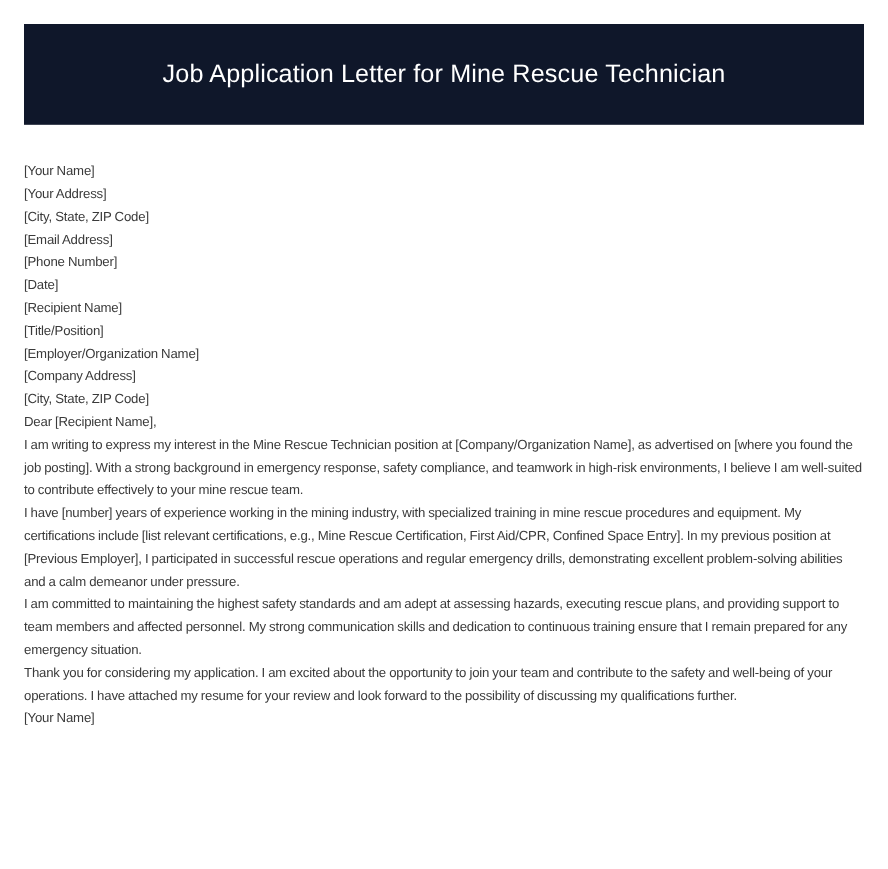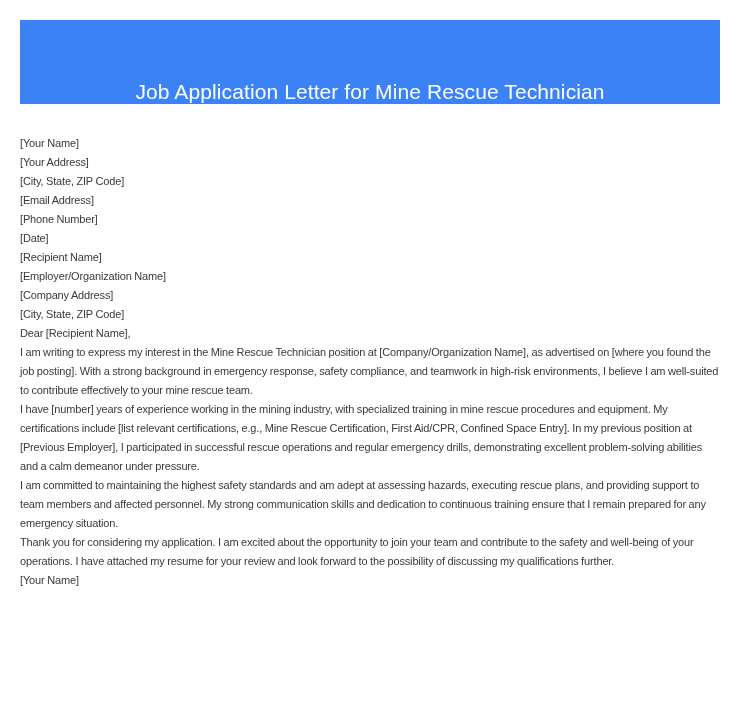--- a/index.html
+++ b/index.html
@@ -11,24 +11,24 @@
       width: 740px;
       height: 724px;
       overflow: hidden;
       font-family: "Liberation Sans", "DejaVu Sans", sans-serif;
       color: #3a3a3a;
     }
     .page {
       padding: 20px 20px 0 20px;
     }
     .header {
-      background: #3b82f6;
+      background: #0f172a;
       height: 84px;
       display: flex;
-      align-items: flex-end;
+      align-items: center;
       justify-content: center;
     }
     .header h1 {
       margin: 0;
       color: #ffffff;
       font-weight: normal;
       font-size: 21px;
       letter-spacing: 0.1px;
     }
     .letter {
@@ -53,20 +53,21 @@
 
   <div class="letter">
     <p>[Your Name]</p>
     <p>[Your Address]</p>
     <p>[City, State, ZIP Code]</p>
     <p>[Email Address]</p>
     <p>[Phone Number]</p>
     <p>[Date]</p>
 
     <p>[Recipient Name]</p>
+    <p>[Title/Position]</p>
     <p>[Employer/Organization Name]</p>
     <p>[Company Address]</p>
     <p>[City, State, ZIP Code]</p>
 
     <p>Dear [Recipient Name],</p>
 
     <p>I am writing to express my interest in the Mine Rescue Technician position at [Company/Organization Name], as advertised on [where you found the job posting]. With a strong background in emergency response, safety compliance, and teamwork in high-risk environments, I believe I am well-suited to contribute effectively to your mine rescue team.</p>
     <p>I have [number] years of experience working in the mining industry, with specialized training in mine rescue procedures and equipment. My certifications include [list relevant certifications, e.g., Mine Rescue Certification, First Aid/CPR, Confined Space Entry]. In my previous position at [Previous Employer], I participated in successful rescue operations and regular emergency drills, demonstrating excellent problem-solving abilities and a calm demeanor under pressure.</p>
     <p>I am committed to maintaining the highest safety standards and am adept at assessing hazards, executing rescue plans, and providing support to team members and affected personnel. My strong communication skills and dedication to continuous training ensure that I remain prepared for any emergency situation.</p>
     <p>Thank you for considering my application. I am excited about the opportunity to join your team and contribute to the safety and well-being of your operations. I have attached my resume for your review and look forward to the possibility of discussing my qualifications further.</p>

